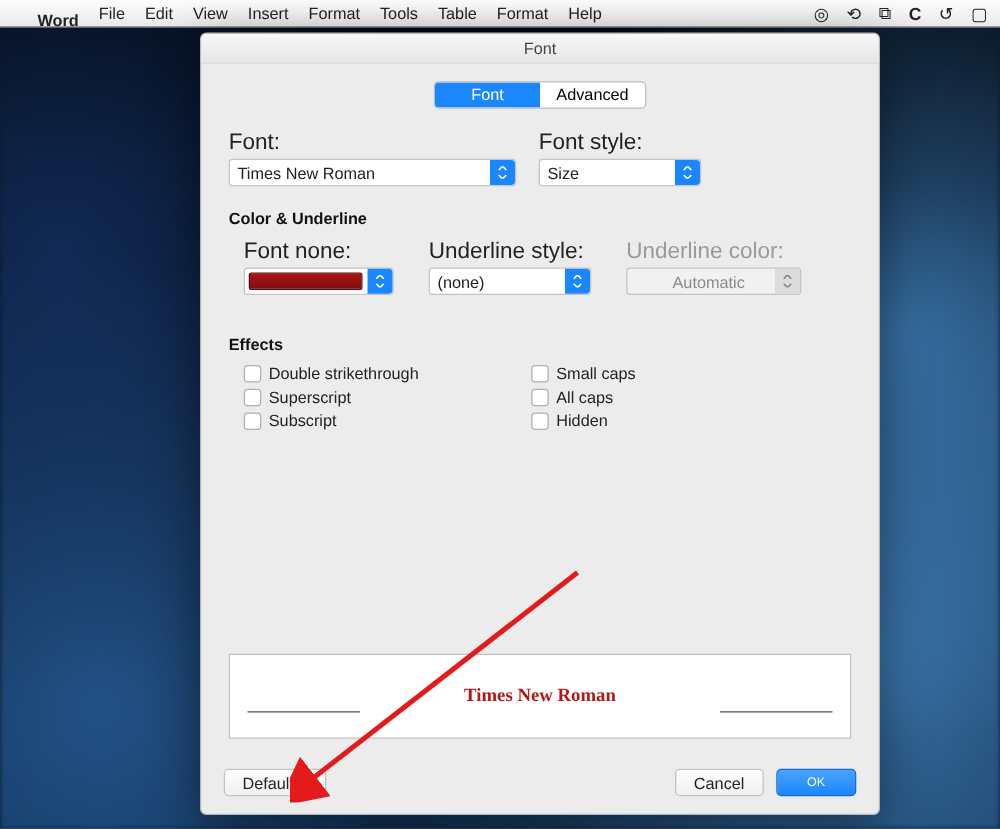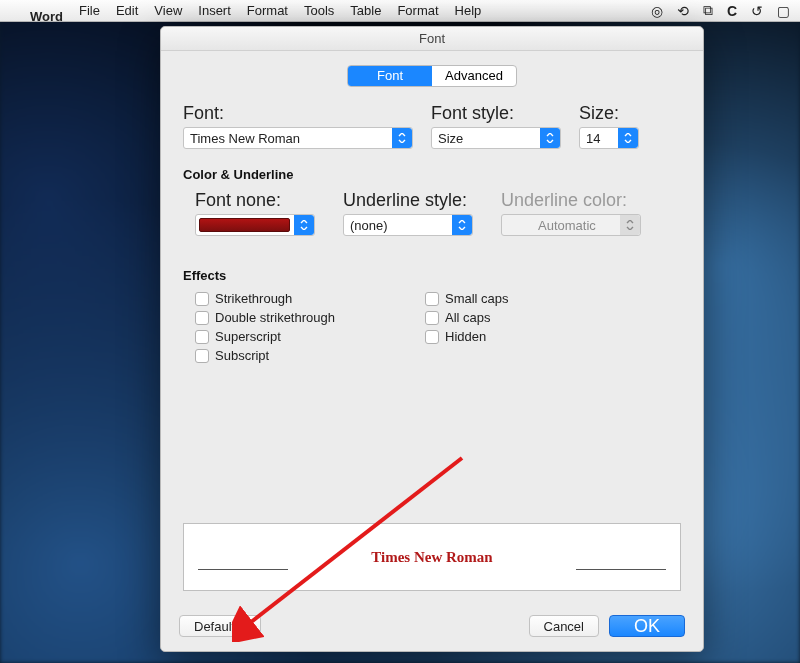--- a/index.html
+++ b/index.html
@@ -104,21 +104,21 @@
     display:flex;align-items:center;padding:10px 18px 14px 18px;gap:10px;
   }
   .footer .spacer{flex:1;}
   .btn-flat{
     height:22px;padding:0 14px;border:1px solid #c2c2c2;border-radius:4px;
     background:linear-gradient(#fefefe,#f0f0f0);font-size:13px;color:#222;
     display:flex;align-items:center;
   }
   .btn-primary{
     height:22px;padding:0 24px;border:1px solid #1869d6;border-radius:4px;
-    background:linear-gradient(#4aa3ff,#1b87ff);color:#fff;font-size:18px;
+    background:linear-gradient(#4aa3ff,#1b87ff);color:#fff;font-size:10px;
     display:flex;align-items:center;
   }
   
   .arrow{
     position:absolute;pointer-events:none;
   }
 </style>
 </head>
 <body>
 
@@ -172,31 +172,20 @@
         <div class="label">Font style:</div>
         <div class="select">
           <span>Size</span>
           <div class="btn">
             <svg viewBox="0 0 8 10">
                 <path d="M1 3 L4 0 L7 3 M1 7 L4 10 L7 7" stroke="#fff" stroke-width="1.4" fill="none"></path>
               </svg>
           </div>
         </div>
       </div>
-      <div class="field" style="flex:0 0 60px;">
-        <div class="label">Size:</div>
-        <div class="select">
-          <span>14</span>
-          <div class="btn">
-            <svg viewBox="0 0 8 10">
-                <path d="M1 3 L4 0 L7 3 M1 7 L4 10 L7 7" stroke="#fff" stroke-width="1.4" fill="none"></path>
-              </svg>
-          </div>
-        </div>
-      </div>
     </div>
 
     <div class="section-title">Color &amp; Underline</div>
     <div class="row indent" style="gap:28px;">
       <div class="field" style="flex:0 0 120px;">
         <div class="label">Font none:</div>
         <div class="select" style="padding:2px 24px 2px 3px;">
           <div class="color-swatch"></div>
           <div class="btn">
             <svg viewBox="0 0 8 10">
@@ -226,24 +215,20 @@
               </svg>
           </div>
         </div>
       </div>
     </div>
 
     <div style="height:14px;"></div>
     <div class="section-title">Effects</div>
     <div class="checkrow indent">
       <div class="checkcol" style="width:190px;">
-        <label class="checkbox">
-            <span class="box"></span>
-            <span>Strikethrough</span>
-          </label>
         <label class="checkbox">
             <span class="box"></span>
             <span>Double strikethrough</span>
           </label>
         <label class="checkbox">
             <span class="box"></span>
             <span>Superscript</span>
           </label>
         <label class="checkbox">
             <span class="box"></span>

